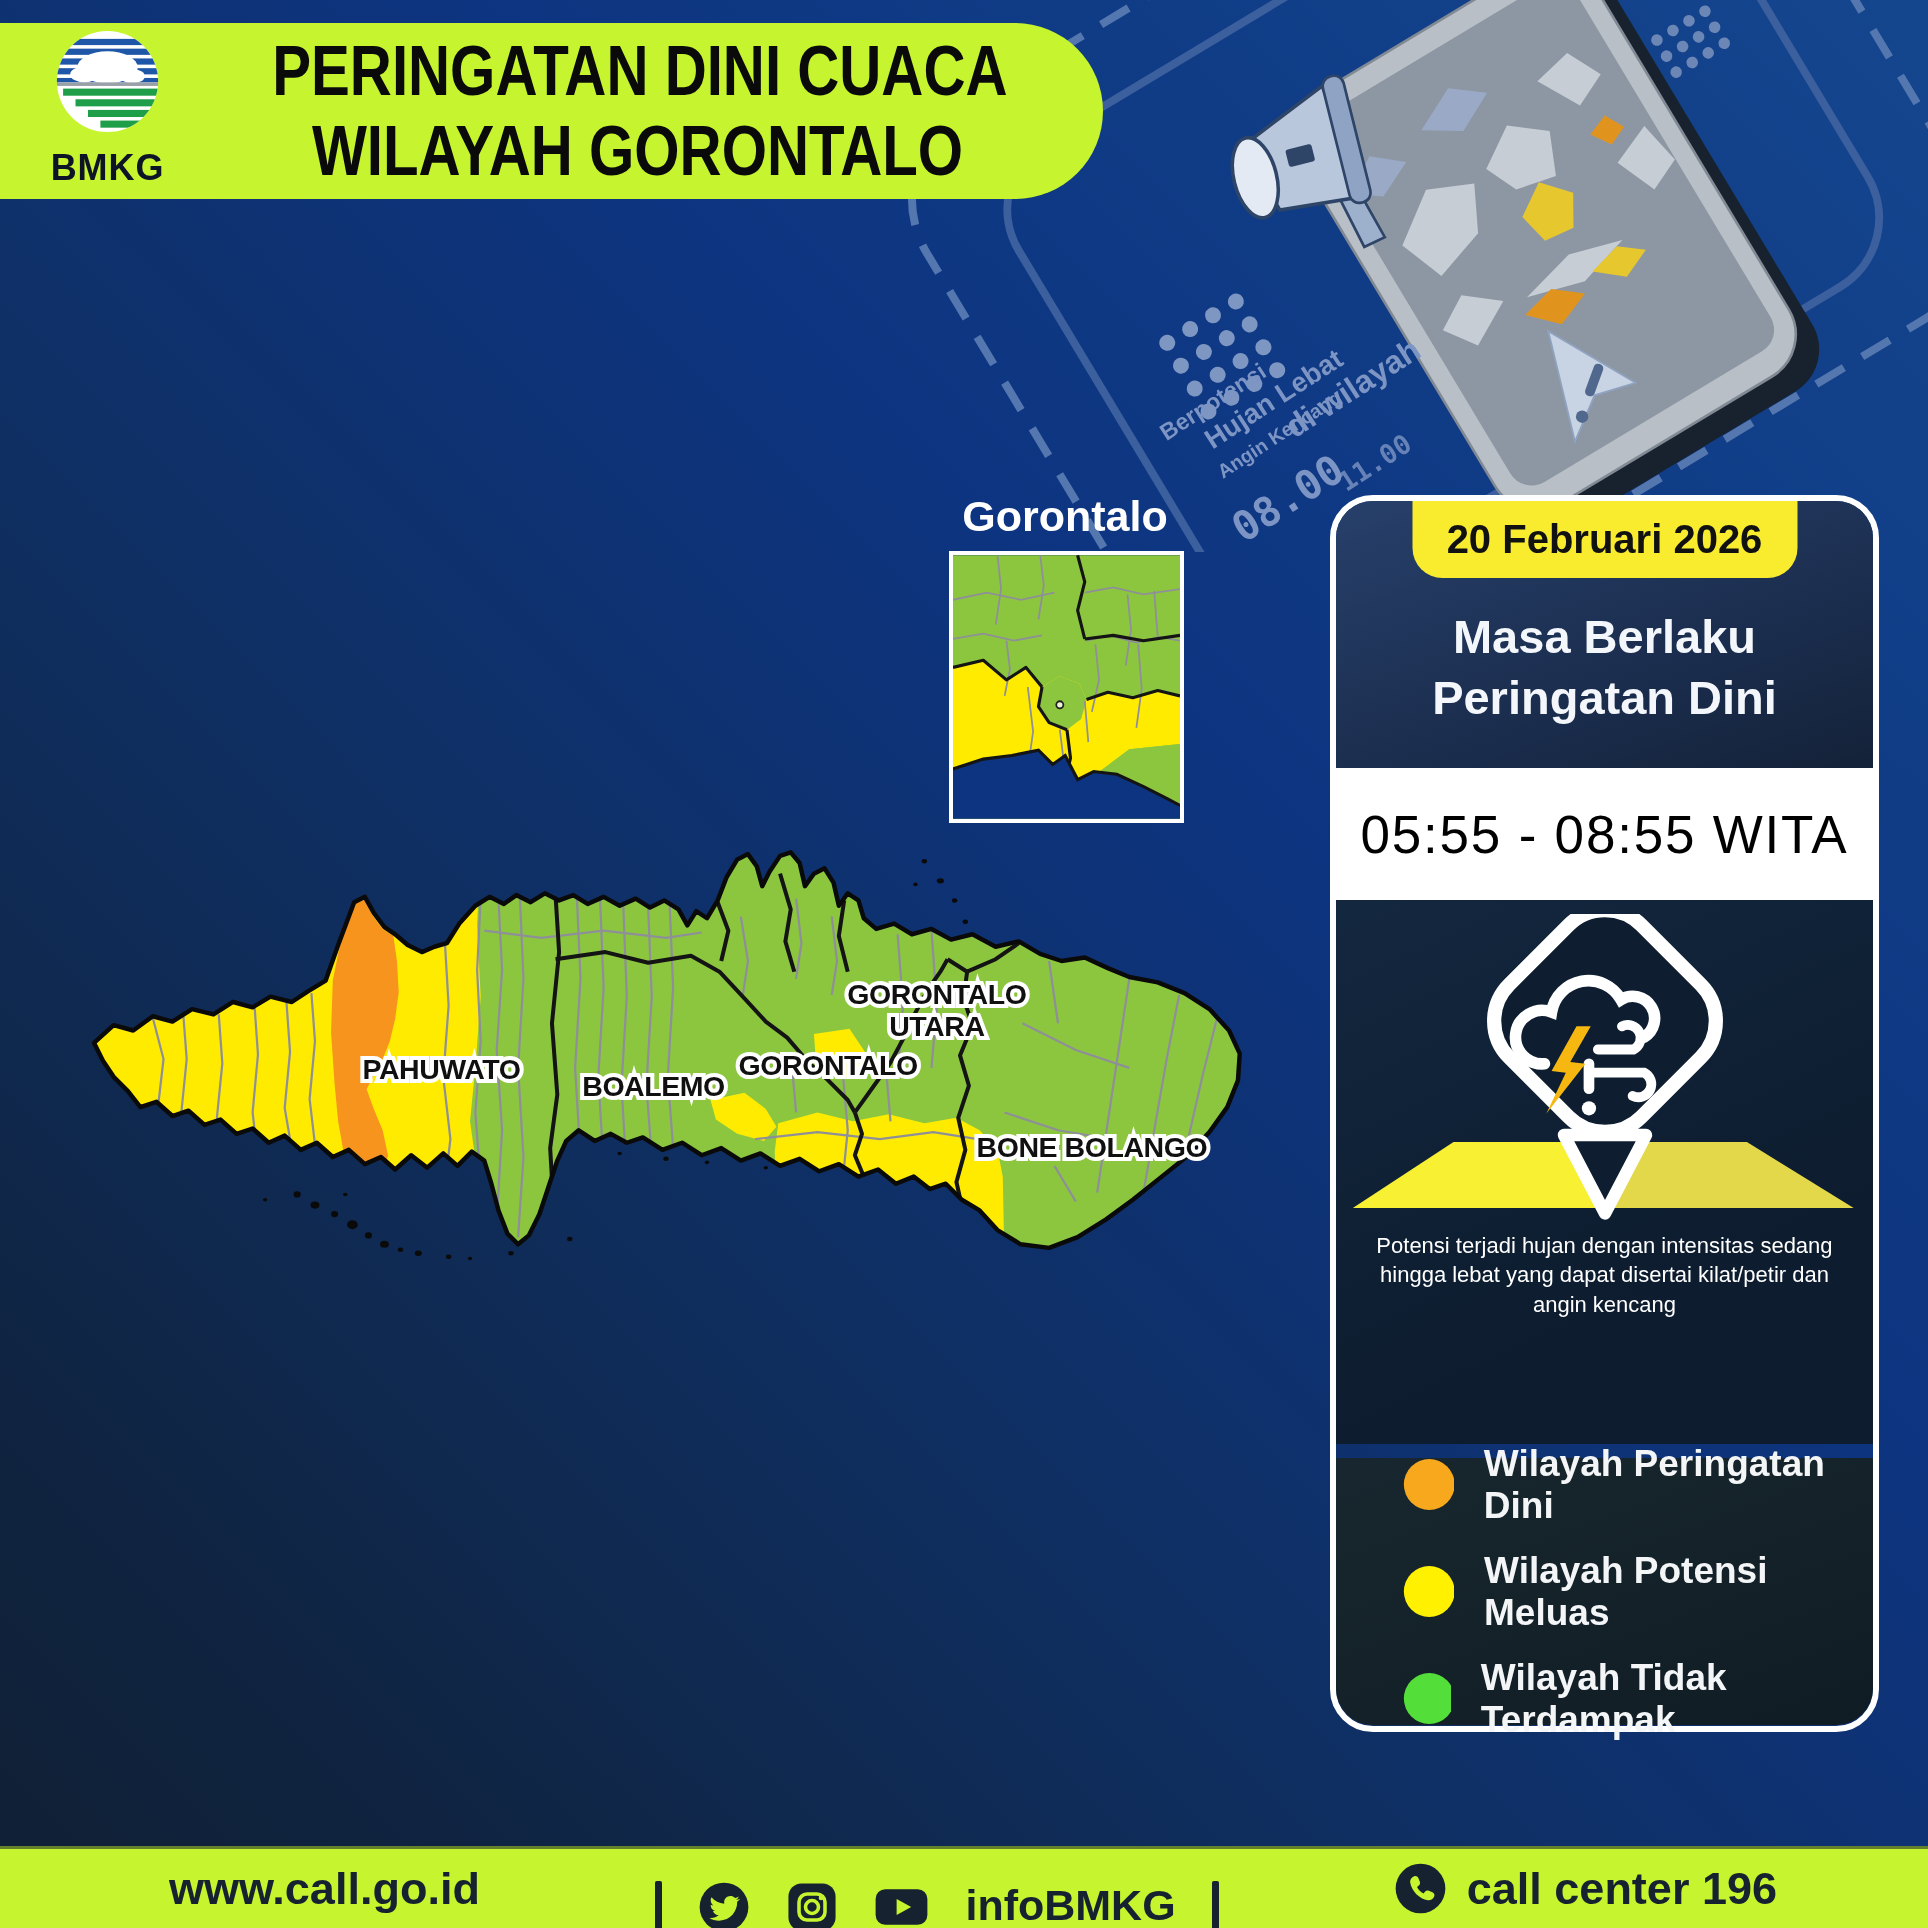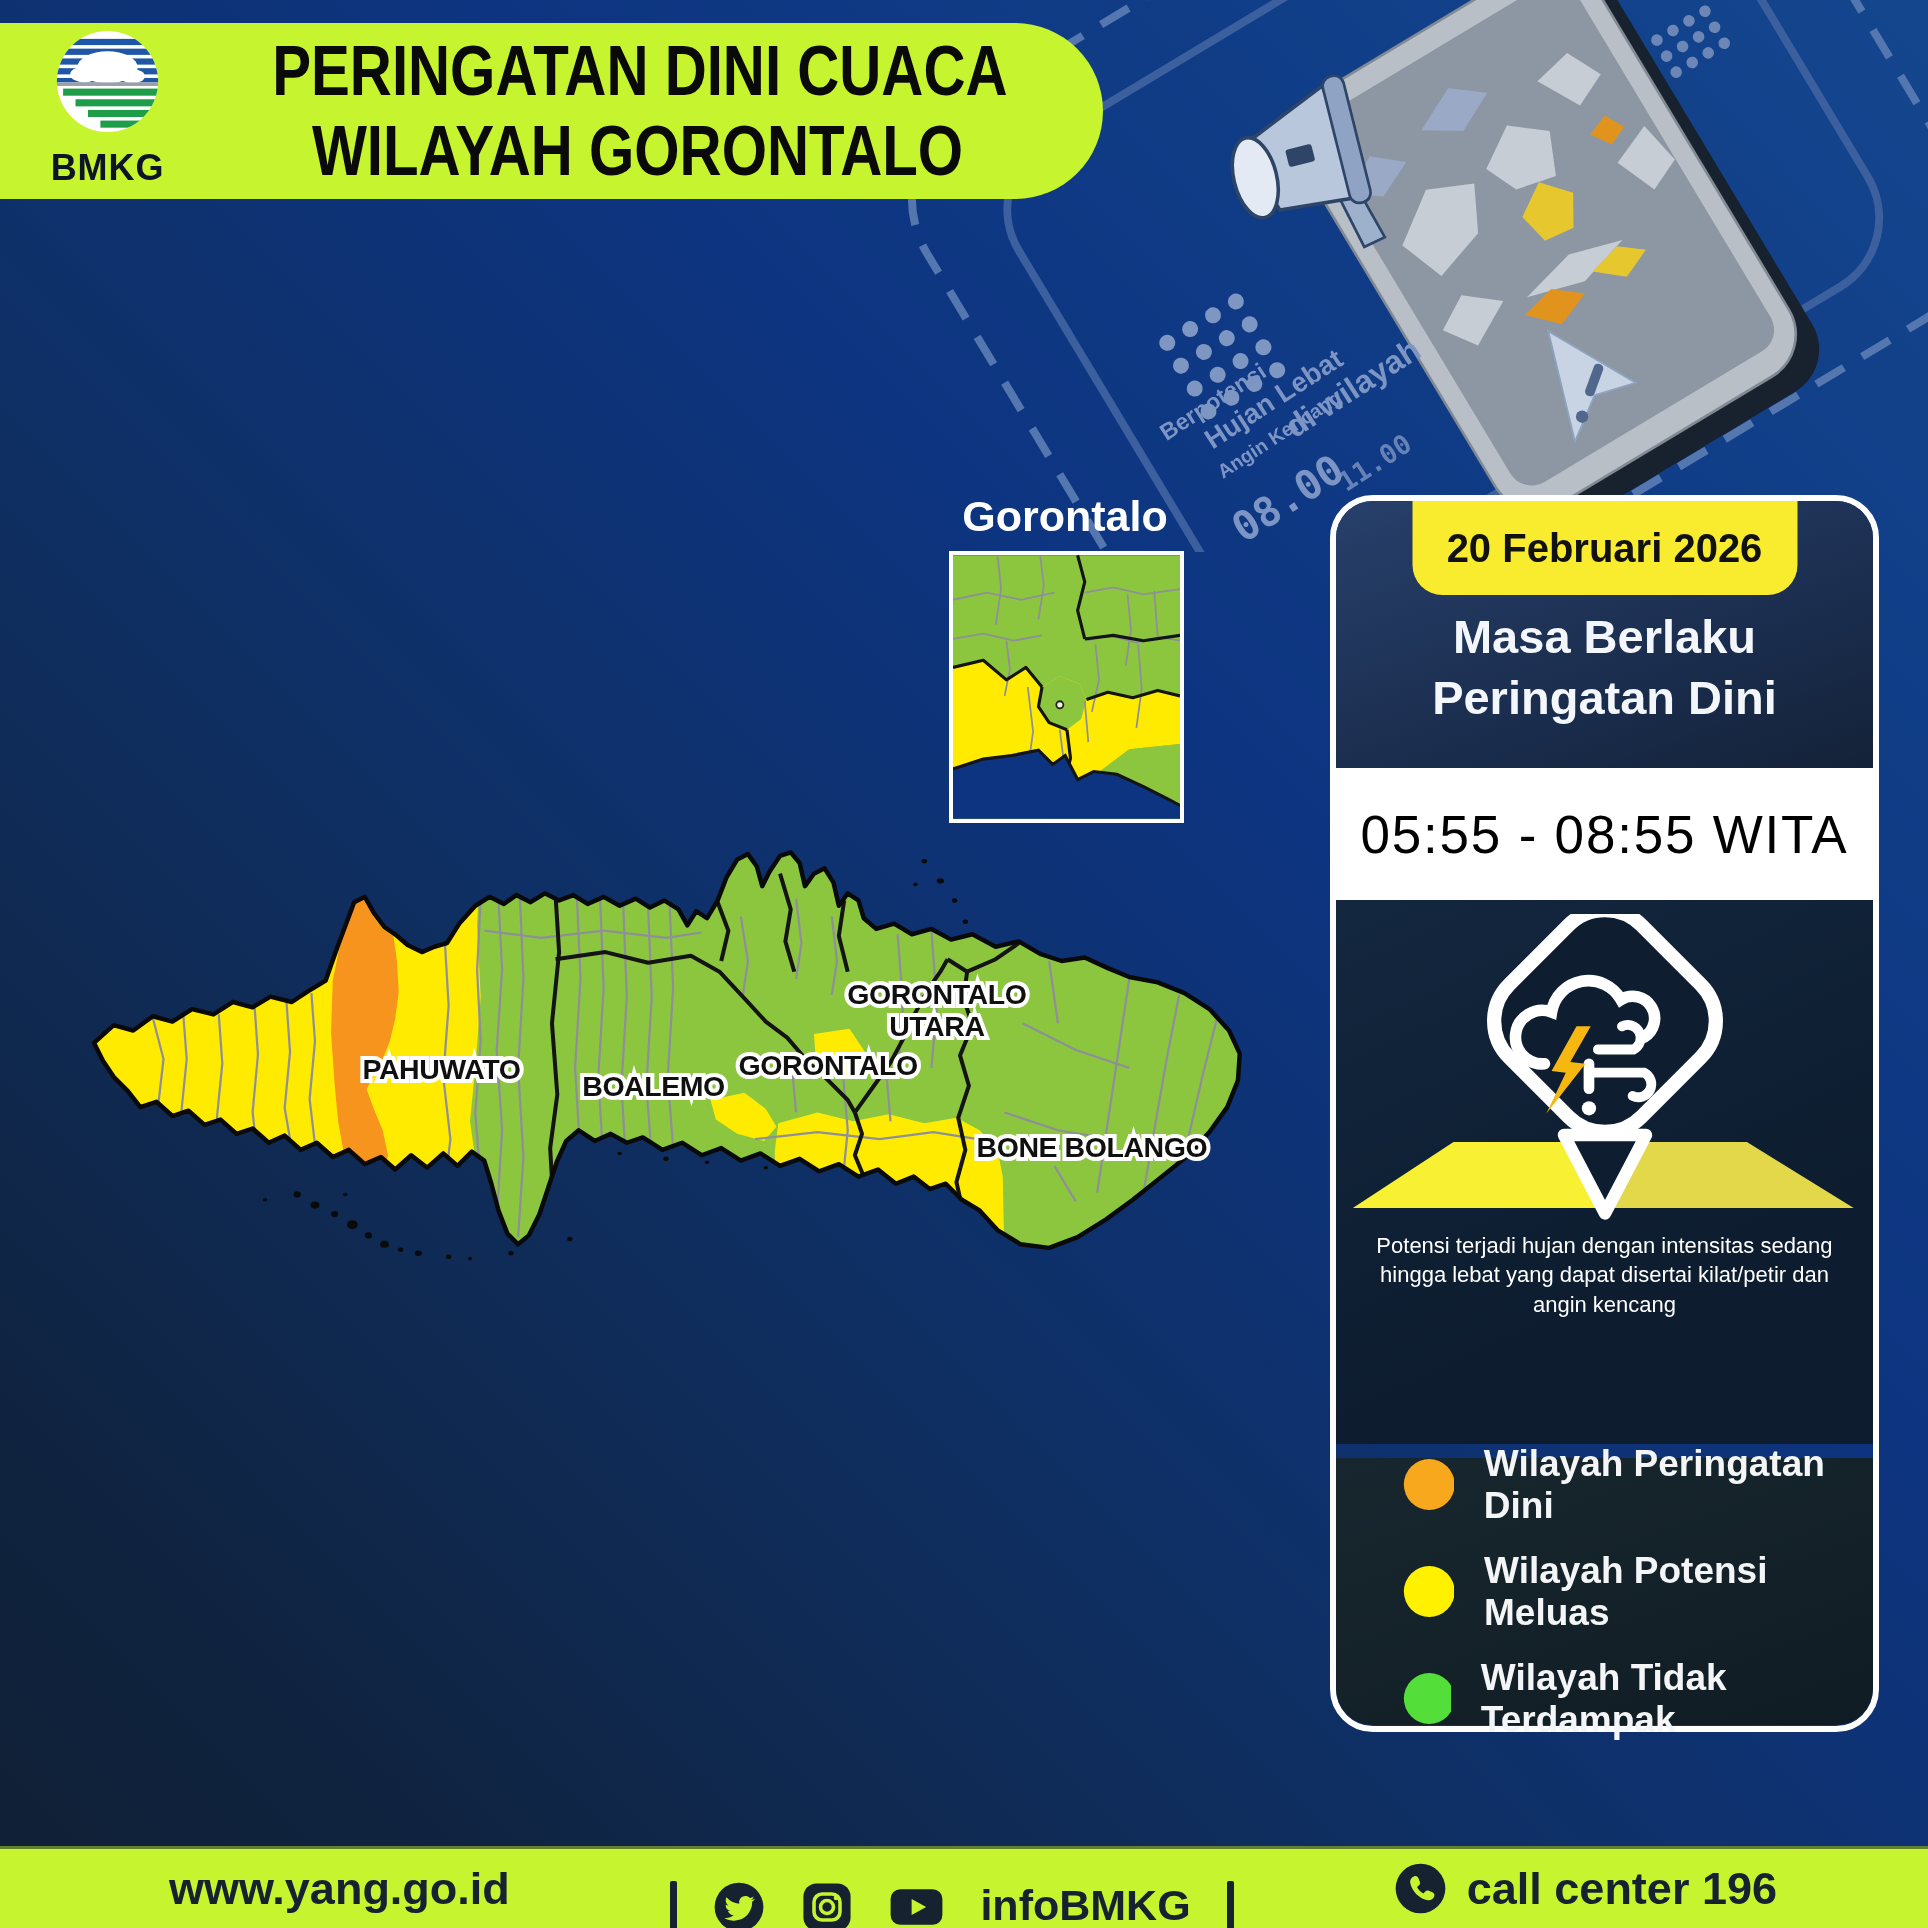--- a/index.html
+++ b/index.html
@@ -25,21 +25,21 @@
     border:4.5px solid #fff;z-index:4;background:#0d3480;}
   
   .mainmap{position:absolute;left:78px;top:845px;z-index:3;}
   .map-label{font-weight:700;fill:#101010;stroke:#ffffff;stroke-width:9px;paint-order:stroke;
     font-family:"Liberation Sans",sans-serif;letter-spacing:-.5px;}
   
   .panel{position:absolute;left:1330px;top:495px;width:549px;height:1237px;z-index:6;
     border:6.2px solid #fff;border-radius:43px;box-sizing:border-box;}
   .p-navy{position:relative;height:267px;background:linear-gradient(160deg,#27406b 0%,#1a2c4c 65%,#142238 100%);
     border-radius:37px 37px 0 0;}
-  .p-date{position:absolute;left:50%;top:0;transform:translateX(-50%);width:385px;height:94px;
+  .p-date{position:absolute;left:50%;top:0;transform:translateX(-50%);width:385px;height:77px;
     background:#f9ec2f;border-radius:0 0 30px 30px;display:flex;align-items:center;justify-content:center;}
   .p-date span{font-size:40px;font-weight:600;color:#111;}
   .p-validity{position:absolute;left:0;right:0;top:105px;text-align:center;color:#f3f6fa;
     font-size:47px;font-weight:700;line-height:1.3;}
   .p-time{height:132px;background:#fff;display:flex;align-items:center;justify-content:center;}
   .p-time span{font-size:53px;color:#000000;letter-spacing:1.8px;}
   .p-icon{position:relative;height:544px;background:linear-gradient(155deg,#13273f 0%,#0d1c2e 70%);overflow:hidden;}
   .pin-svg{position:absolute;left:50%;top:14.3px;transform:translateX(-50%);z-index:2;}
   .mound{position:absolute;left:3.6px;right:3.6px;top:242px;height:66px;z-index:1;}
   .mound .mL{position:absolute;left:0;top:0;width:50%;height:100%;background:#f7f033;
@@ -367,21 +367,21 @@
       <div class="leg-row">
         <svg width="55" height="55" viewBox="0 0 56.5469 62">
             <circle cx="31" cy="31" r="30" fill="#54DE39"></circle>
           </svg>
         <span class="lbl">Wilayah Tidak Terdampak</span>
       </div>
     </div>
   </div>
 
   <div class="footer">
-    <div class="f-web">www.yang.go.id</div>
+    <div class="f-web">www.call.go.id</div>
     <div class="f-social">
       <div class="f-bar"></div>
       <svg width="52" height="52" viewBox="0 0 32 32">
         <circle cx="16" cy="16" r="15" fill="#16222f"></circle>
         <path fill="#c6f42f" d="M25.6 11.1c-.7.3-1.4.5-2.2.6.8-.5 1.4-1.2 1.7-2.1-.7.4-1.6.8-2.4.9-.7-.8-1.7-1.2-2.8-1.2-2.1 0-3.8 1.7-3.8 3.8 0 .3 0 .6.1.9-3.2-.2-6-1.7-7.9-4-.3.6-.5 1.2-.5 1.9 0 1.3.7 2.5 1.7 3.2-.6 0-1.2-.2-1.7-.5v.1c0 1.9 1.3 3.4 3.1 3.7-.3.1-.7.1-1 .1-.2 0-.5 0-.7-.1.5 1.5 1.9 2.6 3.6 2.7-1.3 1-3 1.6-4.8 1.6h-1c1.7 1.1 3.8 1.7 6 1.7 7.2 0 11.1-6 11.1-11.1v-.5c.8-.6 1.4-1.3 2-2.1z"></path>
       </svg>
       <svg width="52" height="52" viewBox="0 0 32 32">
         <rect x="1.5" y="1.5" width="29" height="29" rx="8" fill="#16222f"></rect>
         <rect x="8" y="8" width="16" height="16" rx="5" fill="none" stroke="#c6f42f" stroke-width="2.2"></rect>
         <circle cx="16" cy="16" r="4" fill="none" stroke="#c6f42f" stroke-width="2.2"></circle>

